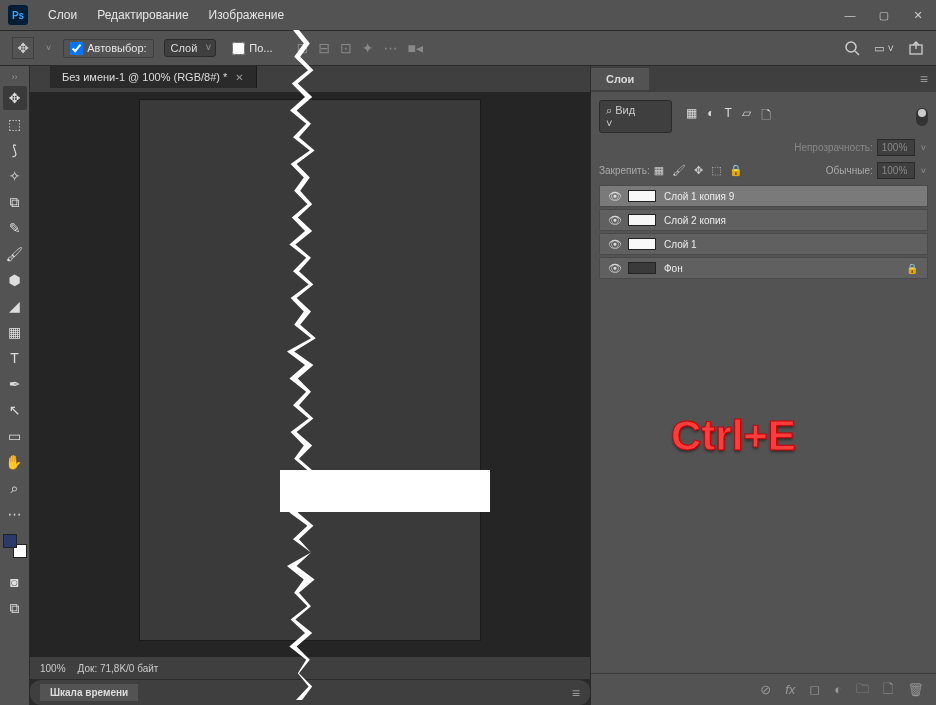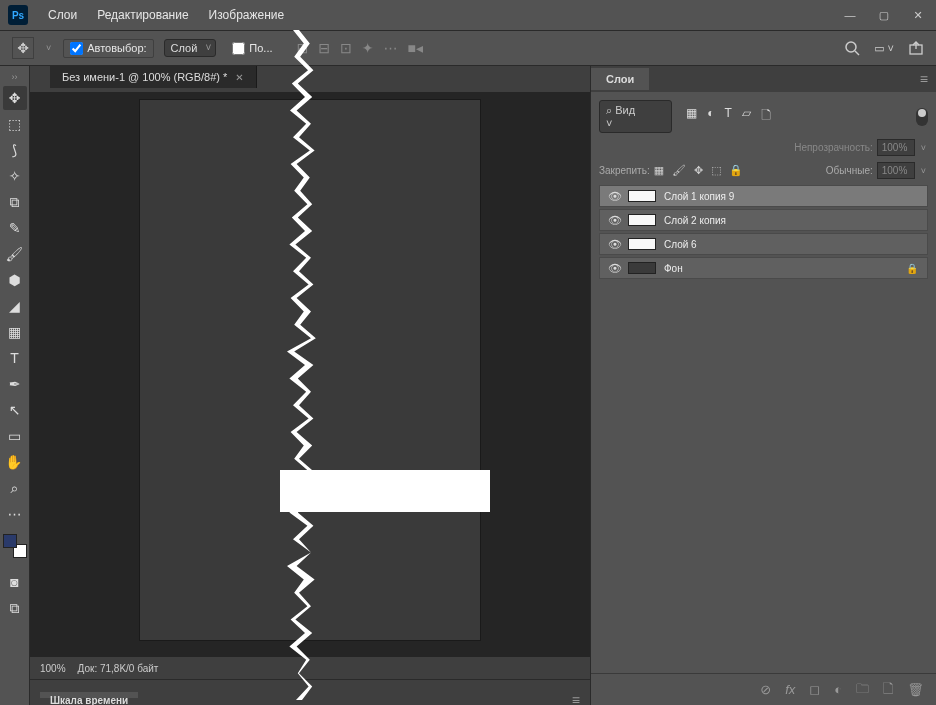--- a/index.html
+++ b/index.html
@@ -32,21 +32,21 @@
 .fgbg .bg { position: absolute; width: 14px; height: 14px; background: #fff; border: 1px solid #222; bottom: 0; right: 0; }
 
 .doc-area { flex: 1; background: #2a2a2a; display: flex; flex-direction: column; position: relative; }
 .tabstrip { height: 26px; background: #3f3f3f; display: flex; align-items: flex-start; padding-left: 20px; }
 .doctab { background: #2a2a2a; color: #ddd; font-size: 11px; padding: 5px 12px; display: flex; align-items: center; gap: 8px; border-right: 1px solid #1a1a1a; }
 .doctab .x { color: #999; font-size: 10px; cursor: pointer; }
 .canvas-wrap { flex: 1; background: #252525; position: relative; display: flex; align-items: center; justify-content: center; overflow: hidden; }
 .canvas { width: 340px; height: 540px; background: #3a3a3a; position: relative; box-shadow: 0 0 0 1px #1a1a1a; margin-top: -10px; }
 .white-rect { position: absolute; background: #fff; left: 140px; top: 370px; width: 210px; height: 42px; }
 .statusbar { height: 22px; background: #3f3f3f; color: #ccc; font-size: 10px; display: flex; align-items: center; padding: 0 10px; gap: 12px; }
-.timeline { height: 26px; background: #3f3f3f; border-top: 1px solid #2a2a2a; display: flex; padding: 12px 10px; color: #aaa; font-size: 11px; }
+.timeline { height: 26px; background: #3f3f3f; border-top: 1px solid #2a2a2a; display: flex; align-items: center; padding: 0 10px; color: #aaa; font-size: 11px; border-radius: 11px; }
 .timeline-tab { background: #535353; padding: 3px 10px; color: #ddd; font-weight: bold; font-size: 10px; }
 .timeline-menu { margin-left: auto; color: #999; font-size: 14px; }
 
 
 .panels { width: 346px; background: #535353; border-left: 1px solid #2a2a2a; display: flex; flex-direction: column; }
 .panel-tabs { height: 26px; background: #3f3f3f; display: flex; align-items: center; }
 .panel-tab { background: #535353; color: #ddd; font-size: 11px; padding: 5px 15px; font-weight: bold; }
 .panel-menu { margin-left: auto; padding-right: 8px; color: #999; cursor: pointer; font-size: 14px; }
 .panel-body { flex: 1; background: #535353; padding: 8px; display: flex; flex-direction: column; gap: 6px; position: relative; }
 .filter-row { display: flex; align-items: center; gap: 6px; }
@@ -242,29 +242,30 @@
           <span>Слой 1 копия 9</span>
         </div>
         <div class="layer">
           <span class="eye">👁</span>
           <span class="thumb"></span>
           <span>Слой 2 копия</span>
         </div>
         <div class="layer">
           <span class="eye">👁</span>
           <span class="thumb"></span>
-          <span>Слой 6</span>
+          <span>Слой 1</span>
         </div>
         <div class="layer">
           <span class="eye">👁</span>
           <span class="thumb dark"></span>
           <span>Фон</span>
           <span class="lock">🔒</span>
         </div>
       </div>
+      <div class="overlay-text">Ctrl+E</div>
     </div>
     <div class="panel-footer">
       <span>⊘</span>
       <span><i>fx</i></span>
       <span>◻</span>
       <span>◐</span>
       <span>🗀</span>
       <span>🗋</span>
       <span>🗑</span>
     </div>

